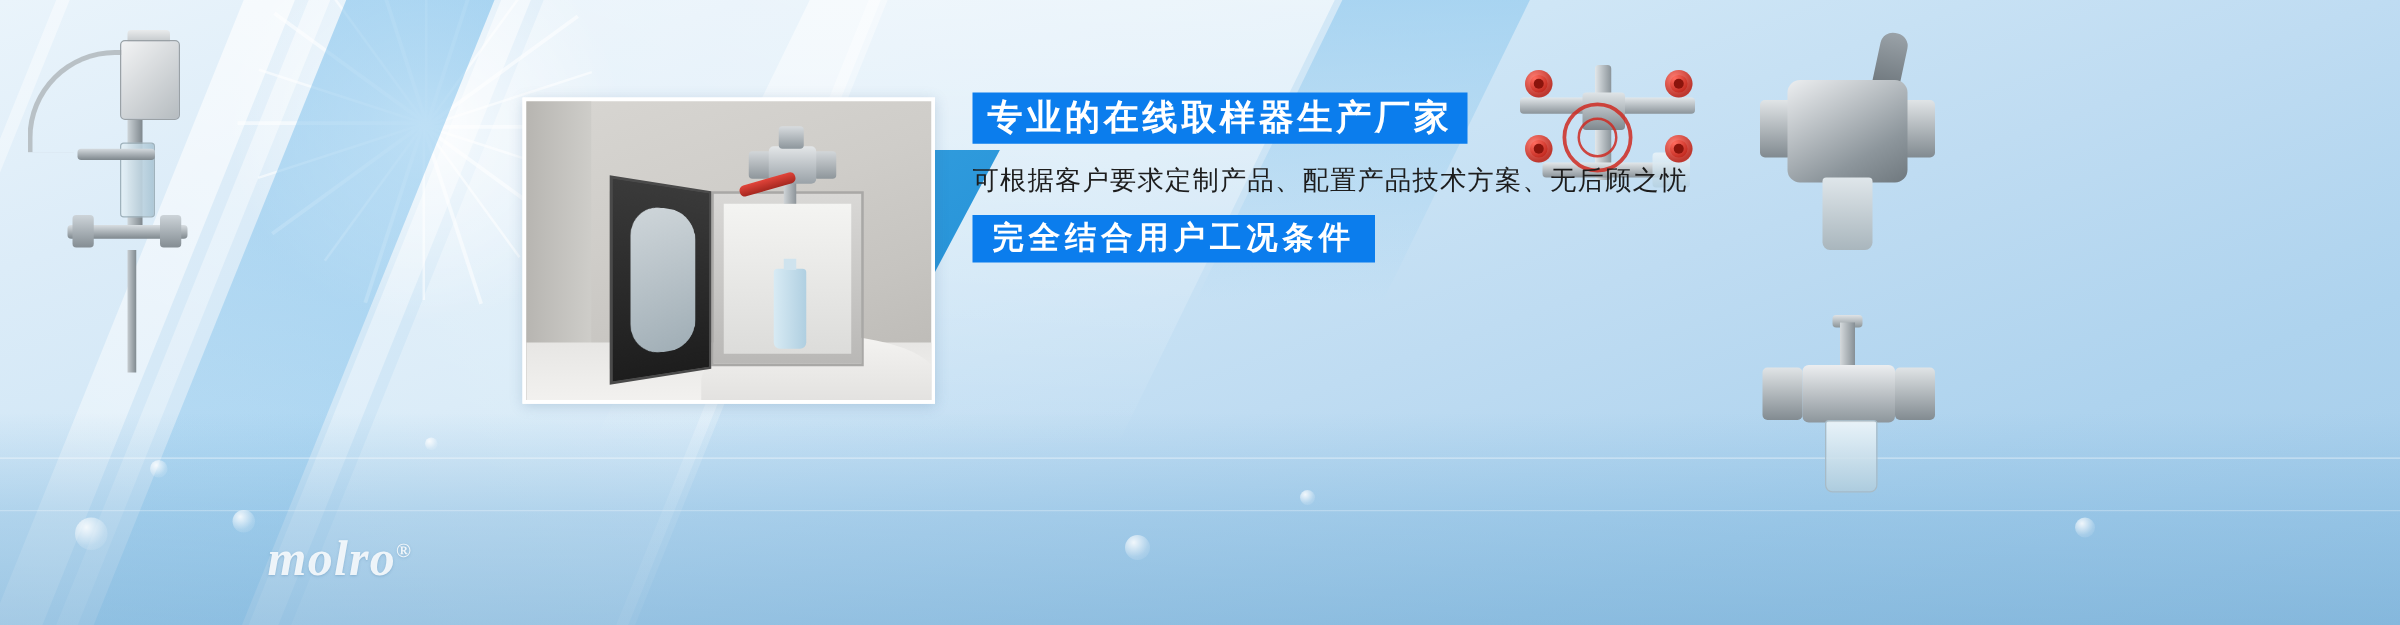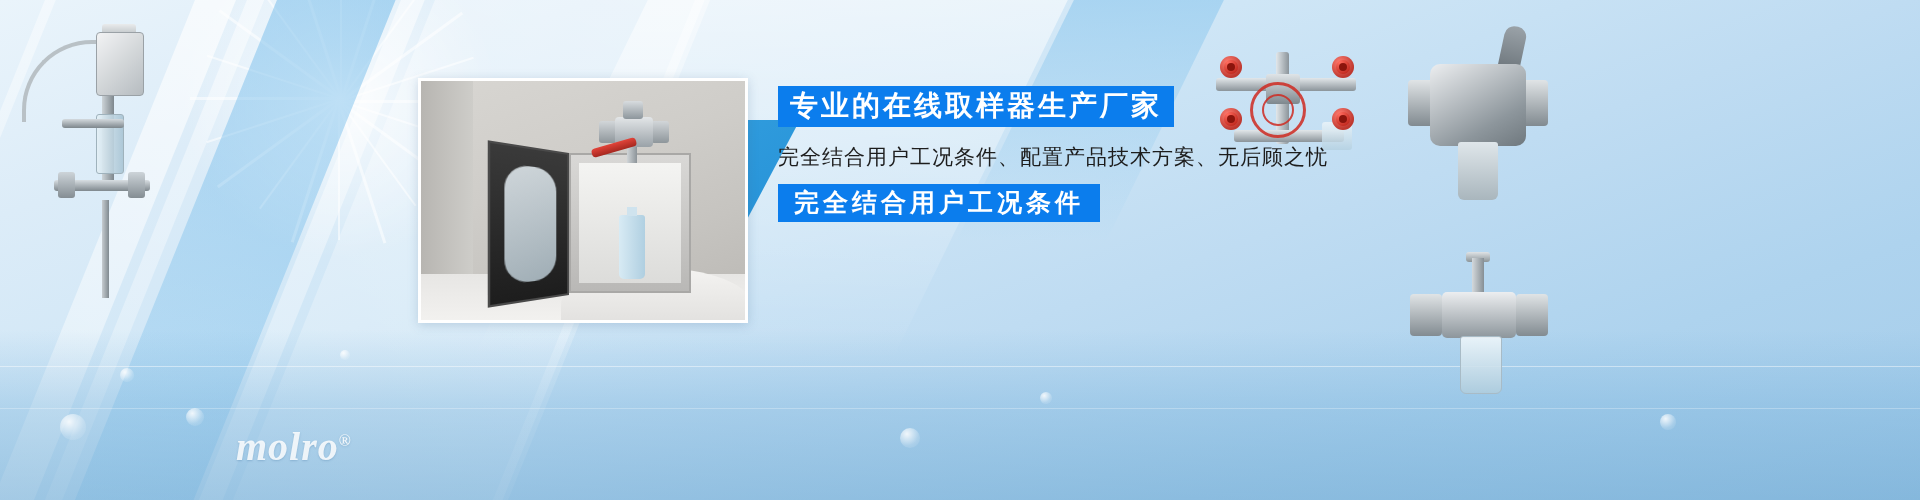--- a/index.html
+++ b/index.html
@@ -126,39 +126,39 @@
   .rp3 .cap{position:absolute;left:62px;top:0px;width:24px;height:10px;background:linear-gradient(180deg,#dfe3e6,#8c9599);border-radius:3px;}
   .rp3 .glass{position:absolute;left:56px;top:84px;width:40px;height:56px;background:linear-gradient(180deg,rgba(238,246,250,.9),rgba(176,205,221,.85));border-radius:3px 3px 6px 6px;border:1px solid #a8bbc6;}
 
   
   .text-block{position:absolute;left:778px;top:72px;width:640px;}
   .company{
     font-family:"Liberation Serif",serif;font-weight:700;font-size:33px;color:#1a1a1a;
     letter-spacing:5px;line-height:1.15;white-space:nowrap;
   }
   .hl1{
-    display:inline-block;margin-top:14px;background:#0b7ded;color:#fff;
+    display:inline-block;margin-top:2px;background:#0b7ded;color:#fff;
     font-size:28px;font-weight:700;letter-spacing:3px;padding:6px 12px 7px 12px;line-height:1;white-space:nowrap;
   }
   .subline{
     margin-top:16px;font-size:21px;color:#1d1d1d;letter-spacing:1px;white-space:nowrap;line-height:1.3;
   }
   .hl2{
     display:inline-block;margin-top:14px;background:#0b7ded;color:#fff;
     font-size:25px;font-weight:700;letter-spacing:4px;padding:6px 16px 7px 16px;line-height:1;white-space:nowrap;
   }
   .fineprint{
     margin-top:12px;width:420px;font-family:"Liberation Serif",serif;
     font-size:8px;color:#3c4449;letter-spacing:.4px;line-height:1.75;
     text-transform:uppercase;
   }
 
   
   .watermark{
-    position:absolute;left:236px;bottom:30px;
+    position:absolute;left:214px;bottom:30px;
     font-family:"Liberation Serif",serif;font-style:italic;font-weight:700;
     font-size:40px;color:rgba(255,255,255,.85);letter-spacing:1px;
     text-shadow:0 1px 2px rgba(80,130,170,.35);
   }
   .watermark sup{font-size:16px;vertical-align:super;}
 </style>
 </head>
 <body>
 
 <div class="banner">
@@ -279,21 +279,21 @@
     <div class="cap"></div>
     <div class="stem"></div>
     <div class="flL"></div>
     <div class="flR"></div>
     <div class="body"></div>
     <div class="glass"></div>
   </div>
 
   <div class="text-block">
     <div><span class="hl1">专业的在线取样器生产厂家</span></div>
-    <div class="subline">完全结合用户工况条件、配置产品技术方案、无后顾之忧</div>
+    <div class="subline">可根据客户要求定制产品、配置产品技术方案、无后顾之忧</div>
     <div><span class="hl2">完全结合用户工况条件</span></div>
   </div>
 
   <div class="watermark">
     <span>molro</span><sup>®</sup>
   </div>
 
 </div>
 
 </body></html>

